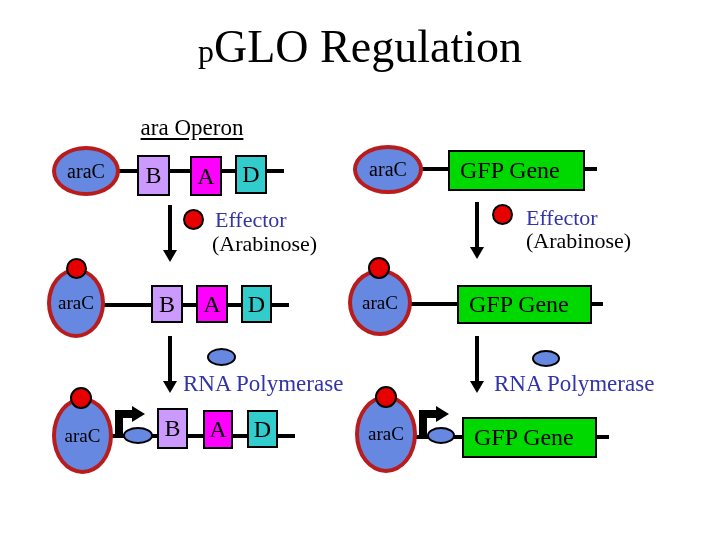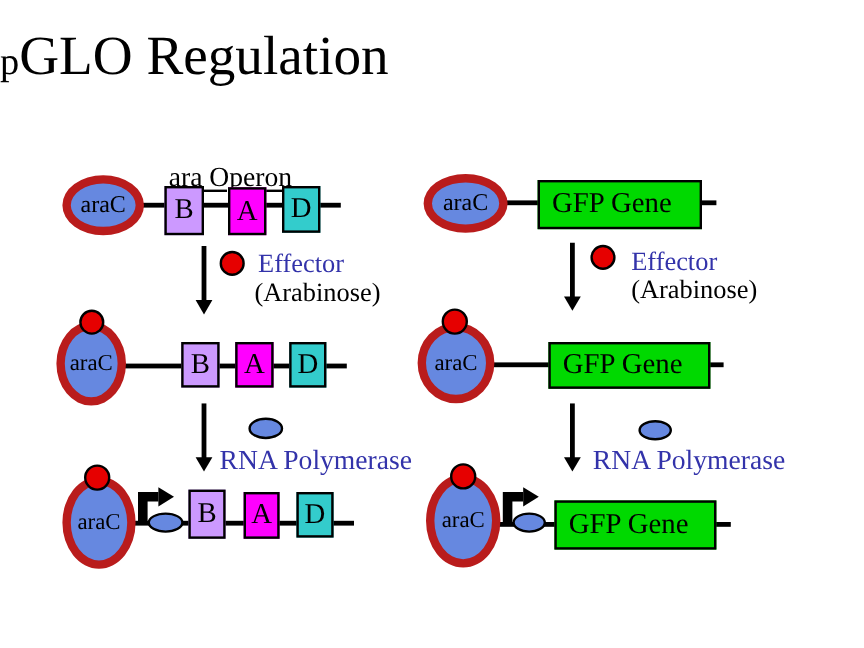--- a/index.html
+++ b/index.html
@@ -6,53 +6,53 @@
   .slide {
     position:relative; width:720px; height:540px; background:#ffffff;
     overflow:hidden; font-family:"Liberation Serif", serif; color:#000;
   }
   .slide * { box-sizing:border-box; }
   .abs { position:absolute; }
   .lbl { position:absolute; line-height:1; white-space:nowrap; }
   .heading { text-decoration:underline; text-underline-offset:3px; transform:translateX(-50%); }
   .blue { color: var(--label_blue, #3333AA); }
   .ellipse {
-    position:absolute; border:7px solid #b91c1c; border-radius:50%;
+    position:absolute; border:4px solid #b91c1c; border-radius:50%;
     background: var(--arac_protein_blue, #6688E0);
     display:flex; align-items:center; justify-content:center;
   }
   .small-ellipse {
     position:absolute; border:2px solid #000; border-radius:50%;
     background: var(--arac_protein_blue, #6688E0);
   }
   .gene-box {
     position:absolute; border:2px solid #000;
     display:flex; align-items:center; justify-content:center;
     font-size:24px;
   }
   .box-b { background: var(--gene_b_lavender, #CC99FF); }
   .box-a { background: var(--gene_a_magenta, #FF00FF); }
   .box-d { background: var(--gene_d_teal, #33CCCC); }
   .gfp  { background: var(--gfp_green, #00D900); justify-content:flex-start; padding-left:10px; font-size:24px; }
   .dna  { position:absolute; height:4px; background:#000; }
   .dot  { position:absolute; border:2px solid #000; border-radius:50%; background: var(--effector_red, #E60000); }
-  .title-wrap { position:absolute; left:0; right:0; top:24px; text-align:left; line-height:1;font-family:Liberation Serif, serif; }
+  .title-wrap { position:absolute; left:0; right:0; top:24px; text-align:center; line-height:1;font-family:Liberation Serif, serif; }
   .title-p    { font-size:32px; }
   .title-main { font-size:46px; }
 </style>
 </head>
 <body>
 
 <div class="slide">
 
   <div class="title-wrap">
     <span class="title-p">p</span><span class="title-main">GLO Regulation</span>
   </div>
 
-  <div class="lbl heading" style="left:192px; top:116px; font-size:23px;margin-top:20px;">ara Operon</div>
+  <div class="lbl heading" style="left:192px; top:116px; font-size:23px;">ara Operon</div>
 
   <div class="dna" style="left:115px; top:169px; width:25px;"></div>
   <div class="dna" style="left:168px; top:169px; width:24px;"></div>
   <div class="dna" style="left:220px; top:169px; width:17px;"></div>
   <div class="dna" style="left:265px; top:169px; width:19px;"></div>
   <div class="ellipse" style="left:52px; top:146px; width:68px; height:50px; font-size:20px;">araC</div>
   <div class="gene-box box-b" style="left:137px; top:155px; width:33px; height:41px;">B</div>
   <div class="gene-box box-a" style="left:190px; top:156px; width:32px; height:40px;">A</div>
   <div class="gene-box box-d" style="left:235px; top:155px; width:32px; height:39px;">D</div>
 

